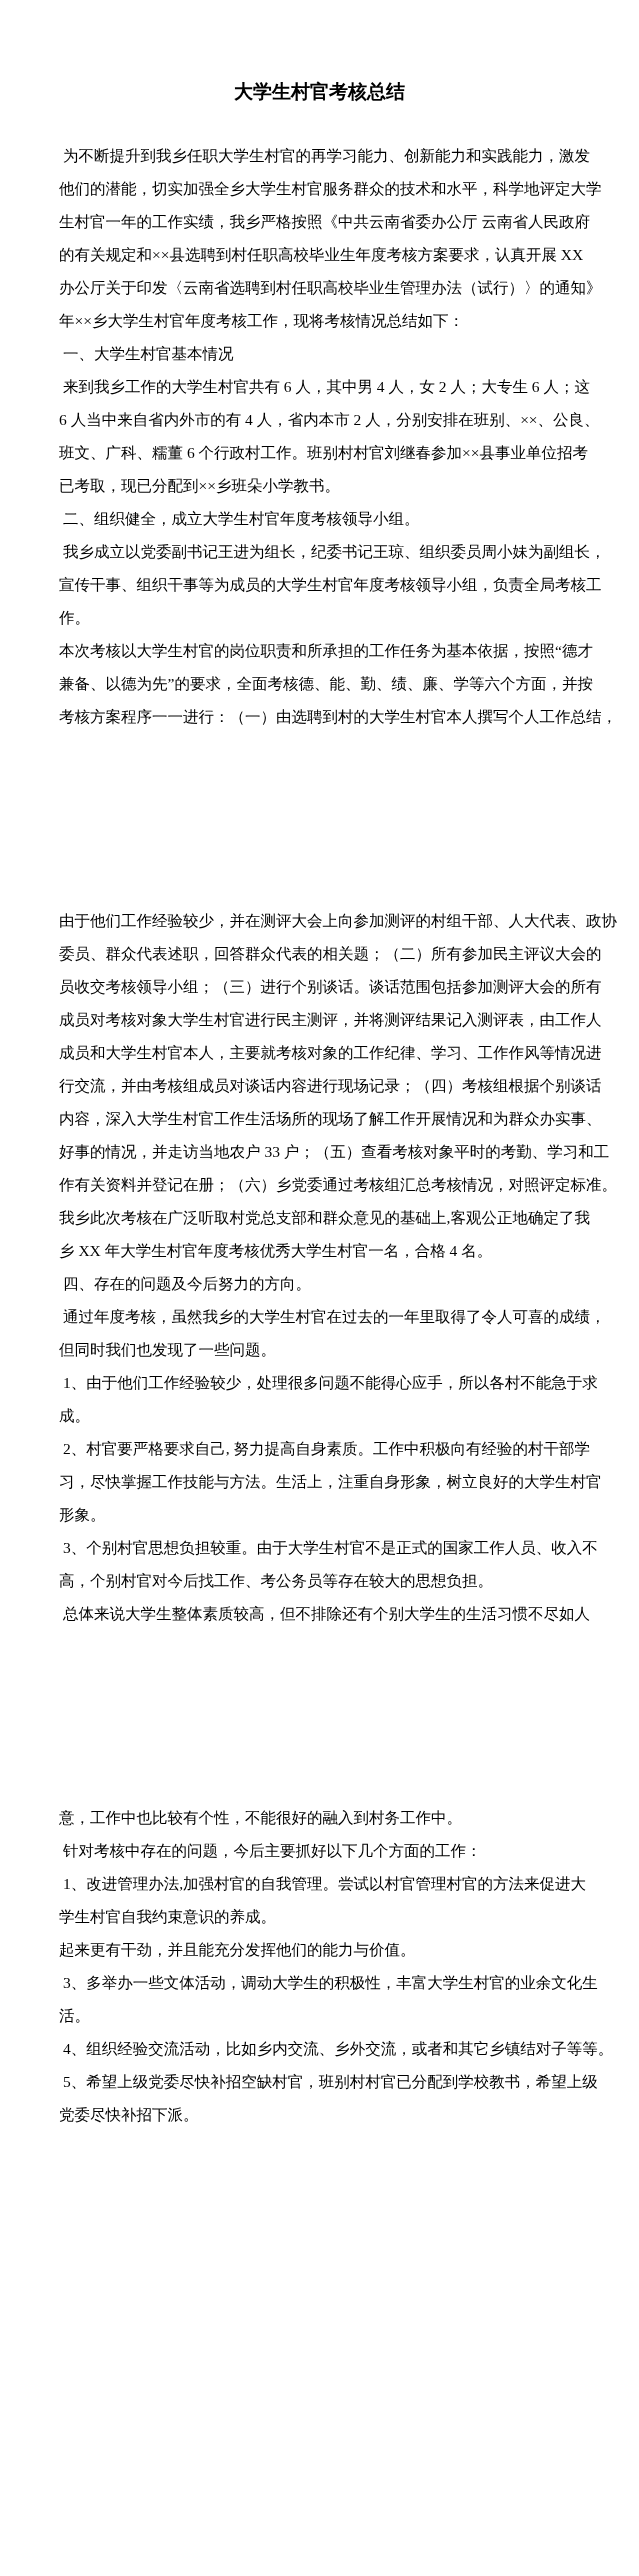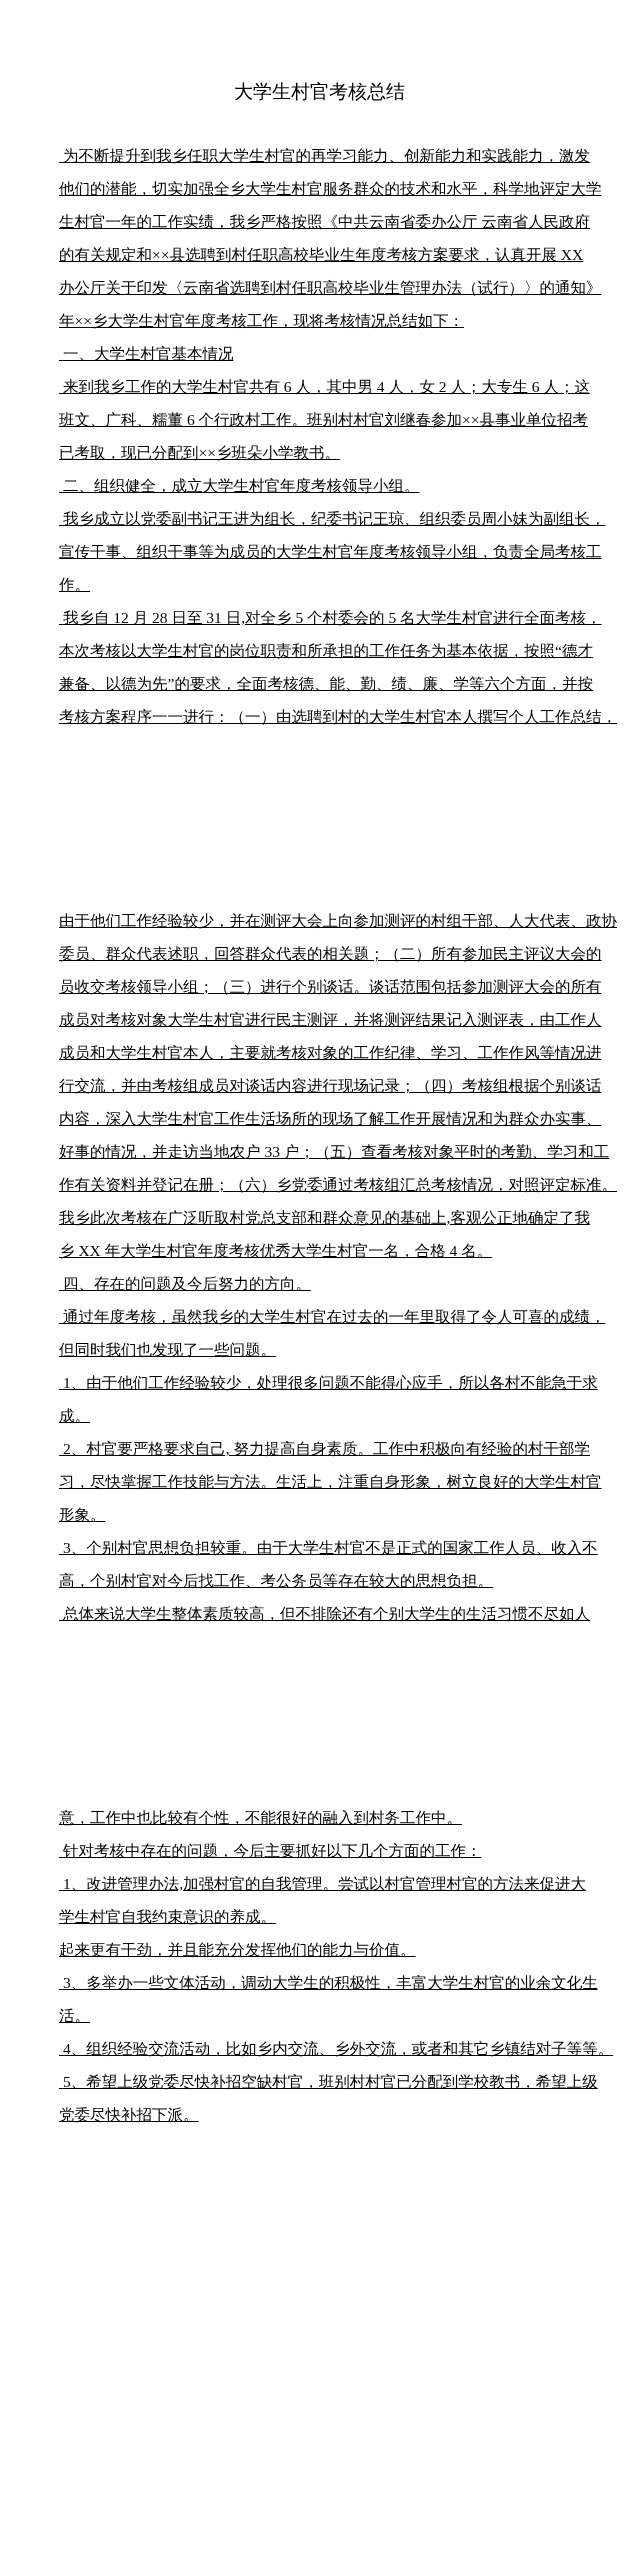--- a/index.html
+++ b/index.html
@@ -18,62 +18,61 @@
   }
   .doc-title {
     position: absolute;
     top: 75px;
     left: 0;
     width: 100%;
     height: 33px;
     line-height: 33px;
     text-align: center;
     font-size: 19px;
-    font-weight: normal;
+    font-weight: bold;
     white-space: pre;
   }
   .doc-body {
     position: absolute;
     top: 139px;
     left: 59px;
     width: 526px;
   }
   .line {
     height: 33px;
     line-height: 33px;
     font-size: 15.5px;
     white-space: pre;
     overflow: visible;
-    text-decoration: underline;
   }
   .gap {
     height: 171px;
   }
 </style>
 </head>
 <body>
 
 <div class="page">
   <div class="doc-title">大学生村官考核总结</div>
   <div class="doc-body">
       <div class="line"> 为不断提升到我乡任职大学生村官的再学习能力、创新能力和实践能力，激发</div>
       <div class="line">他们的潜能，切实加强全乡大学生村官服务群众的技术和水平，科学地评定大学</div>
       <div class="line">生村官一年的工作实绩，我乡严格按照《中共云南省委办公厅 云南省人民政府</div>
       <div class="line">的有关规定和××县选聘到村任职高校毕业生年度考核方案要求，认真开展 XX</div>
       <div class="line">办公厅关于印发〈云南省选聘到村任职高校毕业生管理办法（试行）〉的通知》</div>
       <div class="line">年××乡大学生村官年度考核工作，现将考核情况总结如下：</div>
       <div class="line"> 一、大学生村官基本情况</div>
       <div class="line"> 来到我乡工作的大学生村官共有 6 人，其中男 4 人，女 2 人；大专生 6 人；这</div>
+      <div class="line">6 人当中来自省内外市的有 4 人，省内本市 2 人，分别安排在班别、××、公良、</div>
       <div class="line">班文、广科、糯董 6 个行政村工作。班别村村官刘继春参加××县事业单位招考</div>
       <div class="line">已考取，现已分配到××乡班朵小学教书。</div>
       <div class="line"> 二、组织健全，成立大学生村官年度考核领导小组。</div>
       <div class="line"> 我乡成立以党委副书记王进为组长，纪委书记王琼、组织委员周小妹为副组长，</div>
       <div class="line">宣传干事、组织干事等为成员的大学生村官年度考核领导小组，负责全局考核工</div>
       <div class="line">作。</div>
-      <div class="line"> 我乡自 12 月 28 日至 31 日,对全乡 5 个村委会的 5 名大学生村官进行全面考核，</div>
       <div class="line">本次考核以大学生村官的岗位职责和所承担的工作任务为基本依据，按照“德才</div>
       <div class="line">兼备、以德为先”的要求，全面考核德、能、勤、绩、廉、学等六个方面，并按</div>
       <div class="line">考核方案程序一一进行：（一）由选聘到村的大学生村官本人撰写个人工作总结，</div>
       <div class="gap"></div>
       <div class="line">由于他们工作经验较少，并在测评大会上向参加测评的村组干部、人大代表、政协</div>
       <div class="line">委员、群众代表述职，回答群众代表的相关题；（二）所有参加民主评议大会的</div>
       <div class="line">员收交考核领导小组；（三）进行个别谈话。谈话范围包括参加测评大会的所有</div>
       <div class="line">成员对考核对象大学生村官进行民主测评，并将测评结果记入测评表，由工作人</div>
       <div class="line">成员和大学生村官本人，主要就考核对象的工作纪律、学习、工作作风等情况进</div>
       <div class="line">行交流，并由考核组成员对谈话内容进行现场记录；（四）考核组根据个别谈话</div>

